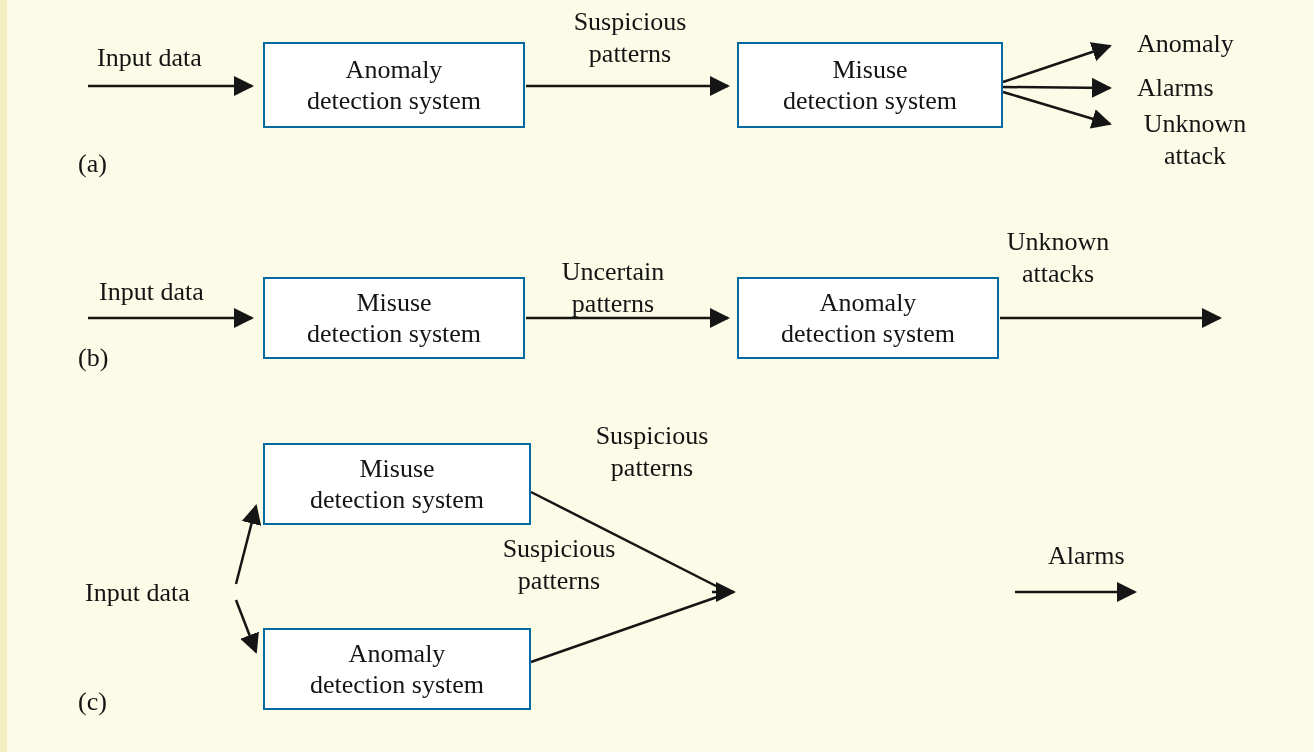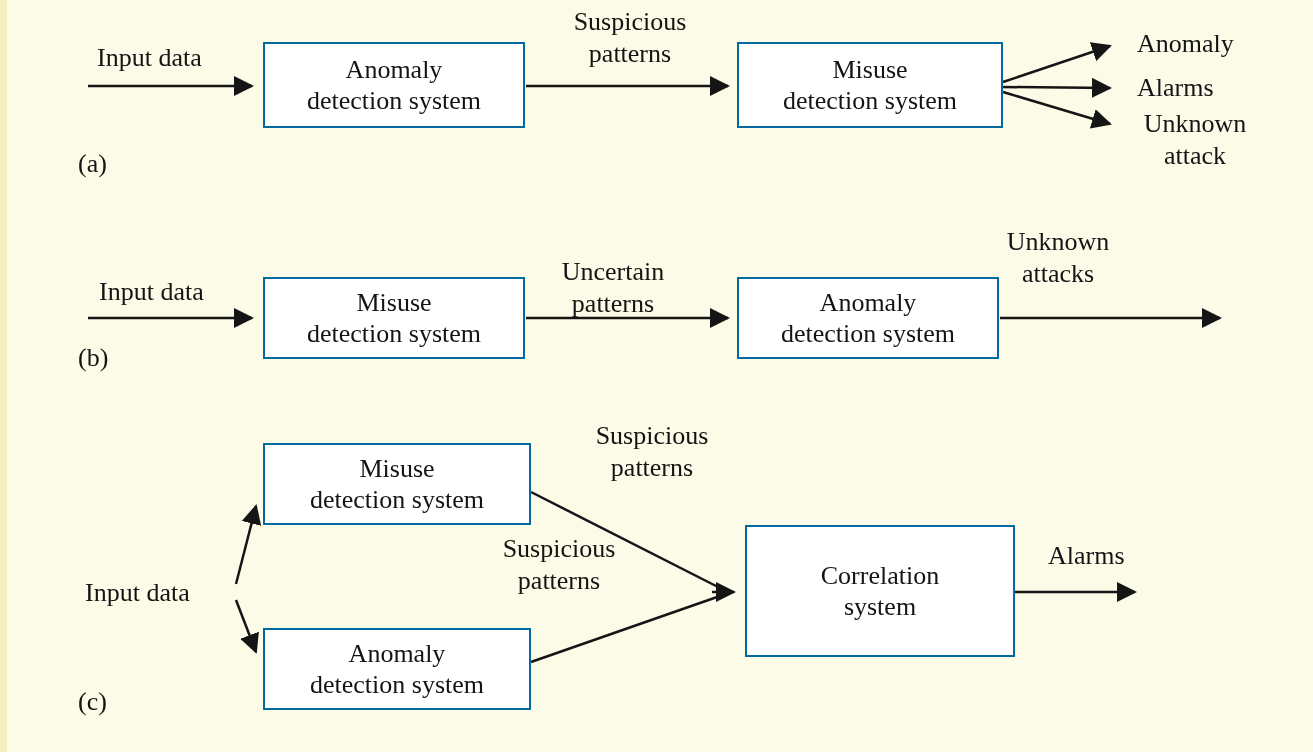--- a/index.html
+++ b/index.html
@@ -95,18 +95,16 @@
 
   <div class="lbl" style="left:85px;top:577px;">Input data</div>
   <div class="box" style="left:263px;top:443px;width:268px;height:82px;">Misuse
 detection system</div>
   <div class="lbl ctr" style="left:572px;top:420px;width:160px;">Suspicious
 patterns</div>
   <div class="lbl ctr" style="left:479px;top:533px;width:160px;">Suspicious
 patterns</div>
   <div class="box" style="left:263px;top:628px;width:268px;height:82px;">Anomaly
 detection system</div>
-  <div class="box" style="left:745px;top:525px;width:270px;height:132px;">Correlation
-system</div>
   <div class="lbl" style="left:1048px;top:540px;">Alarms</div>
   <div class="lbl" style="left:78px;top:686px;">(c)</div>
 
 </div>
 
 </body></html>

